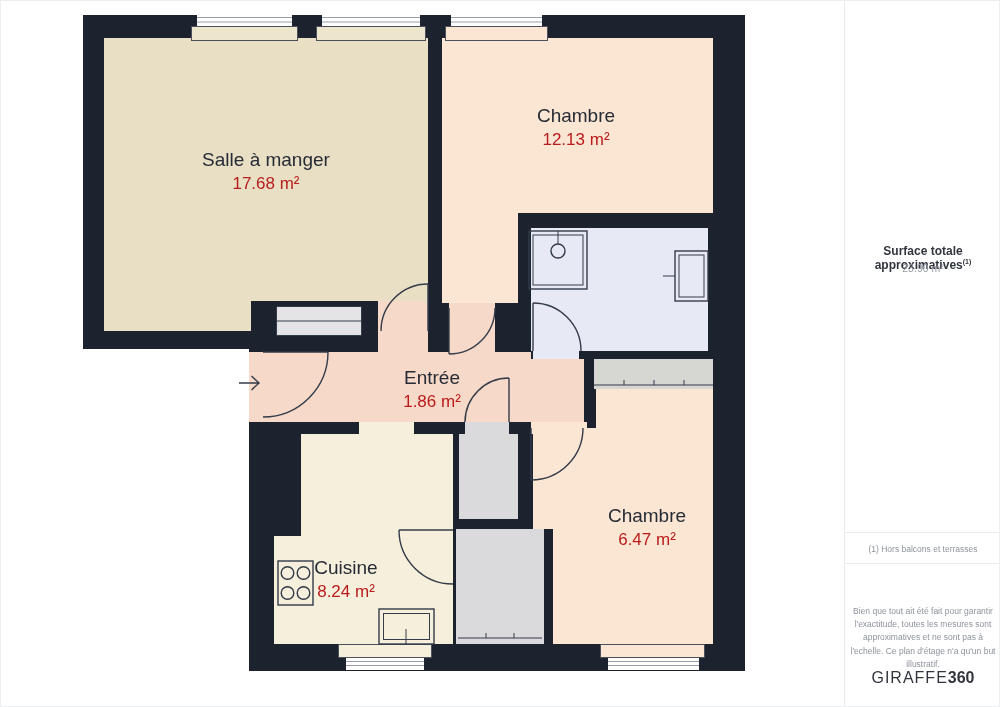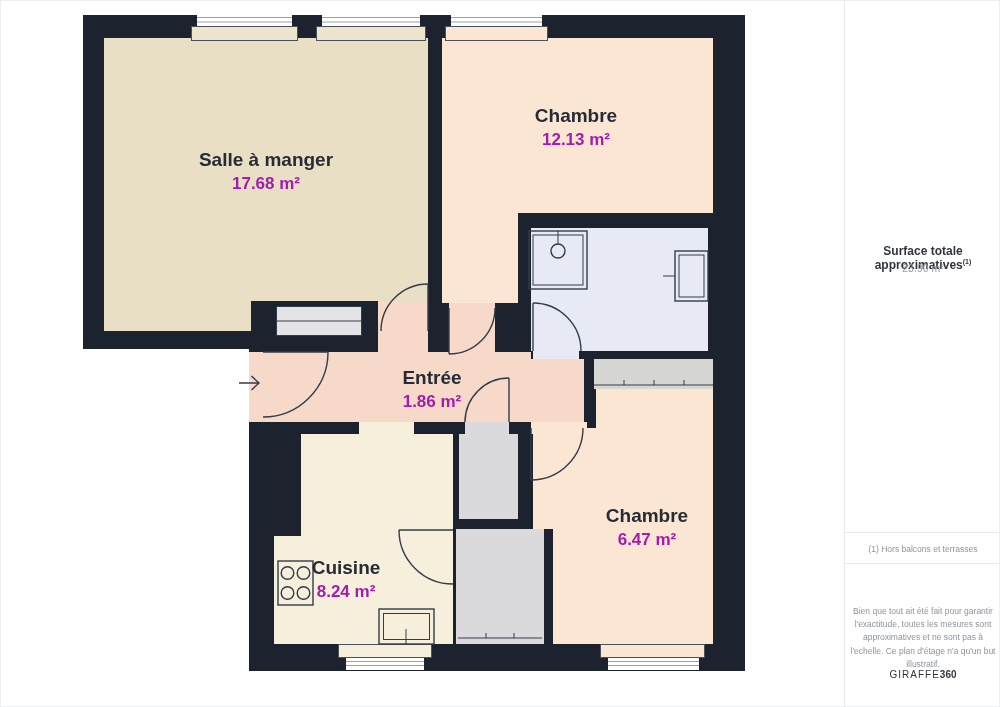--- a/index.html
+++ b/index.html
@@ -17,38 +17,38 @@
   .r-grey{background:#dadadc;}
   .r-ward{background:#d6d7d3;}
   .glass{position:absolute;background:#ffffff;}
   .sill{position:absolute;border:1px solid #4a505c;box-sizing:border-box;}
   .s-sam{background:#eee5cd;}
   .s-ch{background:#fbe6d3;}
   .s-cui{background:#f5efdc;}
   .iwin{position:absolute;background:#e4e4e6;border:1.5px solid #343b49;box-sizing:border-box;}
   svg.overlay{position:absolute;left:0;top:0;pointer-events:none;}
   .room-label{position:absolute;transform:translate(-50%,-50%);text-align:center;white-space:nowrap;}
-  .rname{display:block;font-weight:bold;font-size:19px;line-height:1.3;color:#262b36;}
-  .rarea{display:block;font-size:17px;line-height:1.3;color:#a21caf;font-weight:bold;}
+  .rname{display:block;font-weight:normal;font-size:19px;line-height:1.3;color:#262b36;}
+  .rarea{display:block;font-size:17px;line-height:1.3;color:#b91c1c;}
   .room-label.small .rname{font-size:17px;}
   .room-label.small .rarea{font-size:15.5px;}
   .sidebar{position:absolute;left:843px;top:0;width:156px;height:707px;
            border-left:1px solid #e9eaee;background:#fff;}
   .sb-title{position:absolute;top:243px;left:0;right:0;text-align:center;
             font-size:12px;font-weight:bold;color:#31353d;}
   .sb-title sup{font-size:7px;}
   .sb-value{position:absolute;top:261px;left:0;right:0;text-align:center;
             font-size:10.5px;color:#959aa3;}
   .sb-div{position:absolute;left:0;right:0;height:1px;background:#e9eaee;}
   .sb-foot{position:absolute;top:543px;left:0;right:0;text-align:center;
            font-size:8.5px;color:#8e939c;}
   .sb-par{position:absolute;left:50%;transform:translateX(-50%);width:152px;
           text-align:center;font-size:8.5px;line-height:1.55;color:#8e939c;}
   .sb-brand{position:absolute;top:668px;left:0;right:0;text-align:center;
-            font-size:10px;letter-spacing:1px;color:#31353d;}
+            font-size:16px;letter-spacing:1px;color:#31353d;}
   .sb-brand b{letter-spacing:0;}
 </style>
 </head>
 <body>
 
 <div class="page">
 
   <div class="abs" style="left:0;top:0;width:843px;height:707px;">
 
     <div class="wall" style="left:82px;top:14px;width:359px;height:334px;"></div>

